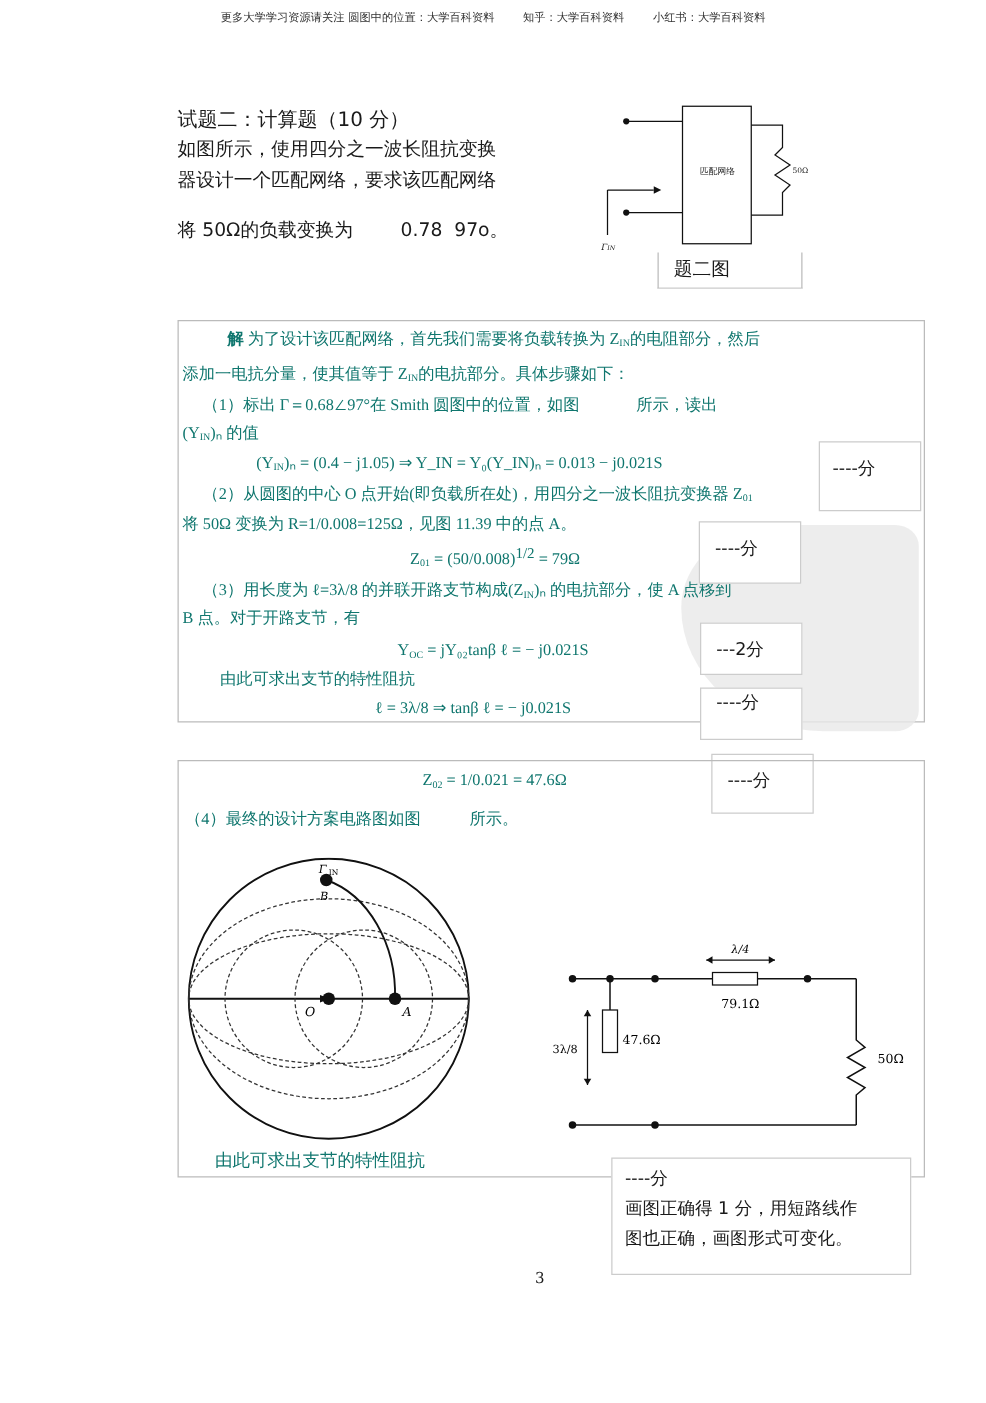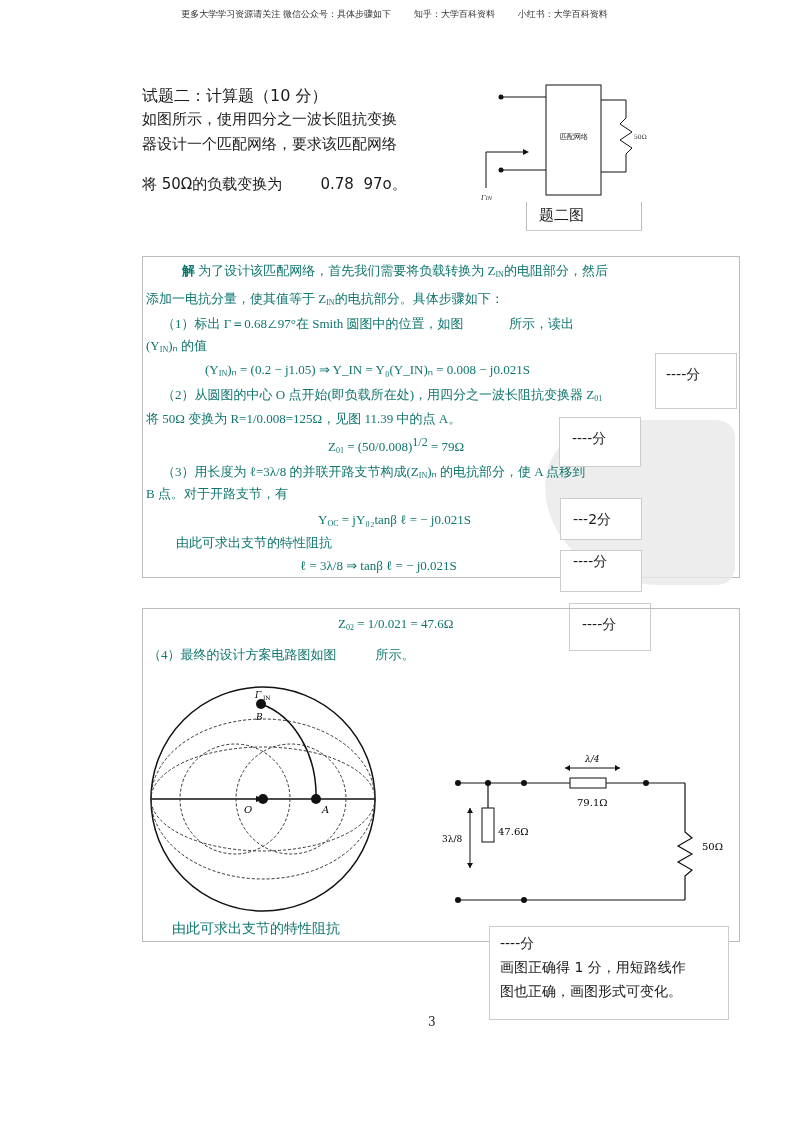--- a/index.html
+++ b/index.html
@@ -18,21 +18,21 @@
           font-family:"DejaVu Sans", sans-serif; font-size:14px; line-height:24px; }
   .sub { font-size:8px; vertical-align:-2px; }
   .sup { font-size:12px; vertical-align:5px; }
   .watermark { left:545px; top:420px; width:190px; height:165px; background:#e9e9e9; border-radius:40% 10% 10% 60%; opacity:0.8; }
   .page-num { left:428px; top:1015px; font-size:12px; }
   svg text { font-family:"DejaVu Serif", serif; }
 </style>
 </head>
 <body>
 
-<div class="abs header">更多大学学习资源请关注 微信公众号：具体步骤如下        知乎：大学百科资料        小红书：大学百科资料</div>
+<div class="abs header">更多大学学习资源请关注 圆图中的位置：大学百科资料        知乎：大学百科资料        小红书：大学百科资料</div>
 
 <div class="abs q-title">试题二：计算题（10 分）</div>
 <div class="abs q-line" style="top:110px">如图所示，使用四分之一波长阻抗变换</div>
 <div class="abs q-line" style="top:135px">器设计一个匹配网络，要求该匹配网络</div>
 <div class="abs q-line" style="top:175px; white-space:pre">将 50Ω的负载变换为        0.78  97o。</div>
 
 <div class="abs" style="left:476px; top:80px; width:180px; height:130px;">
   <svg width="180" height="130" viewBox="0 0 180 130">
     <circle cx="25" cy="17" r="2.5" fill="#111"></circle>
     <line x1="25" y1="17" x2="70" y2="17" stroke="#111"></line>
@@ -52,21 +52,21 @@
   <span class="abs" style="left:12px; top:4px; font-size:15px; font-family:'DejaVu Sans',sans-serif;">题二图</span>
 </div>
 
 <div class="abs box1"></div>
 <div class="abs watermark"></div>
 
 <div class="abs sol" style="left:182px; top:262px"><b>解</b><span>  为了设计该匹配网络，首先我们需要将负载转换为 Z</span><span class="sub">IN</span><span>的电阻部分，然后</span></div>
 <div class="abs sol" style="left:146px; top:290px"><span>添加一电抗分量，使其值等于 Z</span><span class="sub">IN</span><span>的电抗部分。具体步骤如下：</span></div>
 <div class="abs sol" style="left:162px; top:315px; white-space:pre">（1）标出 Γ＝0.68∠97°在 Smith 圆图中的位置，如图              所示，读出</div>
 <div class="abs sol" style="left:146px; top:336px"><span>(Y</span><span class="sub">IN</span><span>)ₙ 的值</span></div>
-<div class="abs sol" style="left:205px; top:360px"><span>(Y</span><span class="sub">IN</span><span>)ₙ = (0.2 − j1.05) ⇒ Y_IN = Y₀(Y_IN)ₙ = 0.008 − j0.021S</span></div>
+<div class="abs sol" style="left:205px; top:360px"><span>(Y</span><span class="sub">IN</span><span>)ₙ = (0.4 − j1.05) ⇒ Y_IN = Y₀(Y_IN)ₙ = 0.013 − j0.021S</span></div>
 <div class="abs sol" style="left:162px; top:386px"><span>（2）从圆图的中心 O 点开始(即负载所在处)，用四分之一波长阻抗变换器 Z</span><span class="sub">01</span></div>
 <div class="abs sol" style="left:146px; top:410px">将 50Ω 变换为 R=1/0.008=125Ω，见图 11.39 中的点 A。</div>
 <div class="abs sol" style="left:328px; top:435px"><span>Z</span><span class="sub">01</span><span> = (50/0.008)</span><span class="sup">1/2</span><span> = 79Ω</span></div>
 <div class="abs sol" style="left:162px; top:462px"><span>（3）用长度为 ℓ=3λ/8 的并联开路支节构成(Z</span><span class="sub">IN</span><span>)ₙ 的电抗部分，使 A 点移到</span></div>
 <div class="abs sol" style="left:146px; top:485px">B 点。对于开路支节，有</div>
 <div class="abs sol" style="left:318px; top:512px"><span>Y</span><span class="sub">OC</span><span> = jY₀₂tanβ ℓ = − j0.021S</span></div>
 <div class="abs sol" style="left:176px; top:534px">由此可求出支节的特性阻抗</div>
 <div class="abs sol" style="left:300px; top:558px">ℓ = 3λ/8 ⇒ tanβ ℓ = − j0.021S</div>
 
 <div class="abs score" style="left:655px; top:353px; width:80px; height:54px;">

